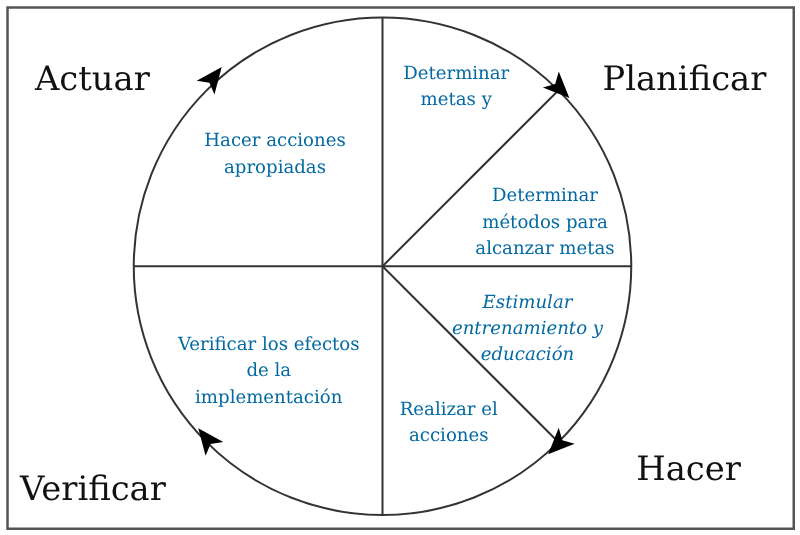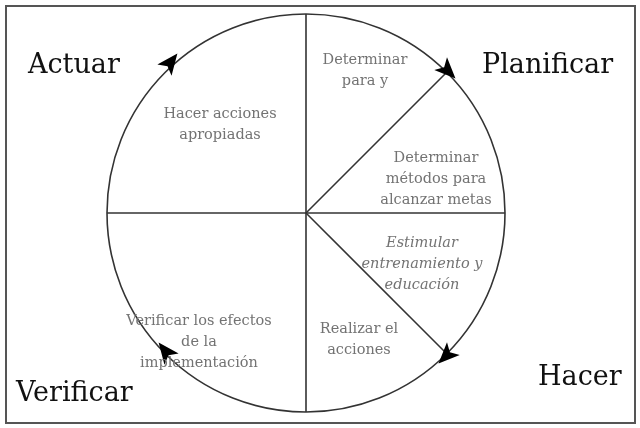--- a/index.html
+++ b/index.html
@@ -1,20 +1,20 @@
 <!DOCTYPE html>
 <html><head>
   <meta charset="utf-8">
   <style>
     html, body { margin: 0; padding: 0; background: #ffffff; }
     body { width: 640px; height: 428px; position: relative; overflow: hidden; font-family: "DejaVu Serif", "Liberation Serif", serif; color: #111; }
     .frame { position: absolute; left: 5px; top: 5px; width: 627px; height: 415px; border: 2px solid #555; box-sizing: content-box; }
     svg.diagram { position: absolute; left: 0; top: 0; }
     .phase { position: absolute; font-family: "DejaVu Serif", "Liberation Serif", serif; font-size: 27px; color: #111; white-space: nowrap; line-height: 1; }
-    .step { position: absolute; font-family: "DejaVu Serif", "Liberation Serif", serif; font-size: 14.5px; line-height: 21px; text-align: center; color: #737373; white-space: nowrap; }
+    .step { position: absolute; font-family: "DejaVu Serif", "Liberation Serif", serif; font-size: 14.5px; line-height: 21px; text-align: center; color: #0369a1; white-space: nowrap; }
     .step span { display: block; }
   </style>
 </head>
 <body>
 
 <div class="frame"></div>
 
 <svg class="diagram" width="640" height="428" viewBox="0 0 640 428">
 
   <circle cx="306" cy="213" r="199" fill="none" stroke="#333" stroke-width="1.6"></circle>
@@ -39,47 +39,47 @@
     <path d="M 12 0 L -9 -9 L -4 0 L -9 9 Z" fill="#000"></path>
   </g>
 
   <g transform="translate(166,352) rotate(-128)">
     <path d="M 12 0 L -9 -9 L -4 0 L -9 9 Z" fill="#000"></path>
   </g>
 </svg>
 
 <div class="phase" style="left:28px; top:50px;">Actuar</div>
 <div class="phase" style="left:482px; top:50px;">Planificar</div>
-<div class="phase" style="left:509px; top:362px;margin-left:29px;">Hacer</div>
+<div class="phase" style="left:509px; top:362px;">Hacer</div>
 <div class="phase" style="left:16px; top:378px;">Verificar</div>
 
 <div class="step" style="left:140px; top:103px; width:160px;">
   <span>Hacer acciones</span>
   <span>apropiadas</span>
 </div>
 
 <div class="step" style="left:306px; top:49px; width:118px;">
   <span>Determinar</span>
-  <span>para y</span>
+  <span>metas y</span>
 </div>
 
 <div class="step" style="left:368px; top:147px; width:136px;">
   <span>Determinar</span>
   <span>métodos para</span>
   <span>alcanzar metas</span>
 </div>
 
 <div class="step" style="left:340px; top:232px; width:164px;font-style:italic;">
   <span>Estimular</span>
   <span>entrenamiento y</span>
   <span>educación</span>
 </div>
 
 <div class="step" style="left:306px; top:318px; width:106px;">
   <span>Realizar el</span>
   <span>acciones</span>
 </div>
 
-<div class="step" style="left:108px; top:266px; width:182px;margin-top:44px;">
+<div class="step" style="left:124px; top:266px; width:182px;">
   <span>Verificar los efectos</span>
   <span>de la</span>
   <span>implementación</span>
 </div>
 
 </body></html>

